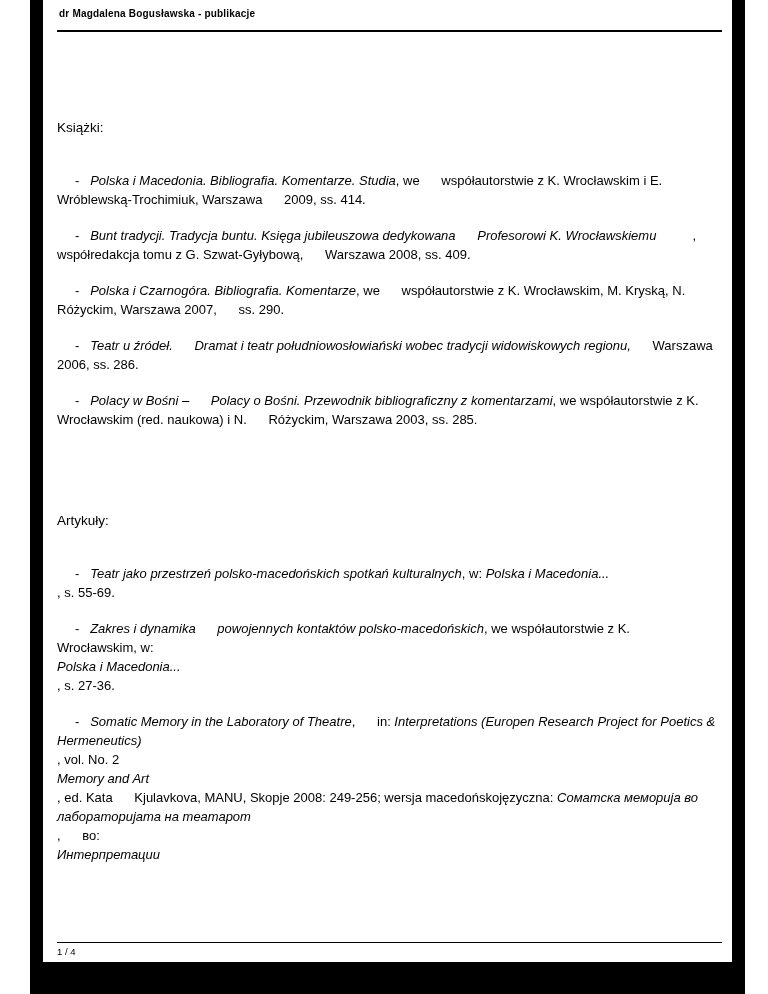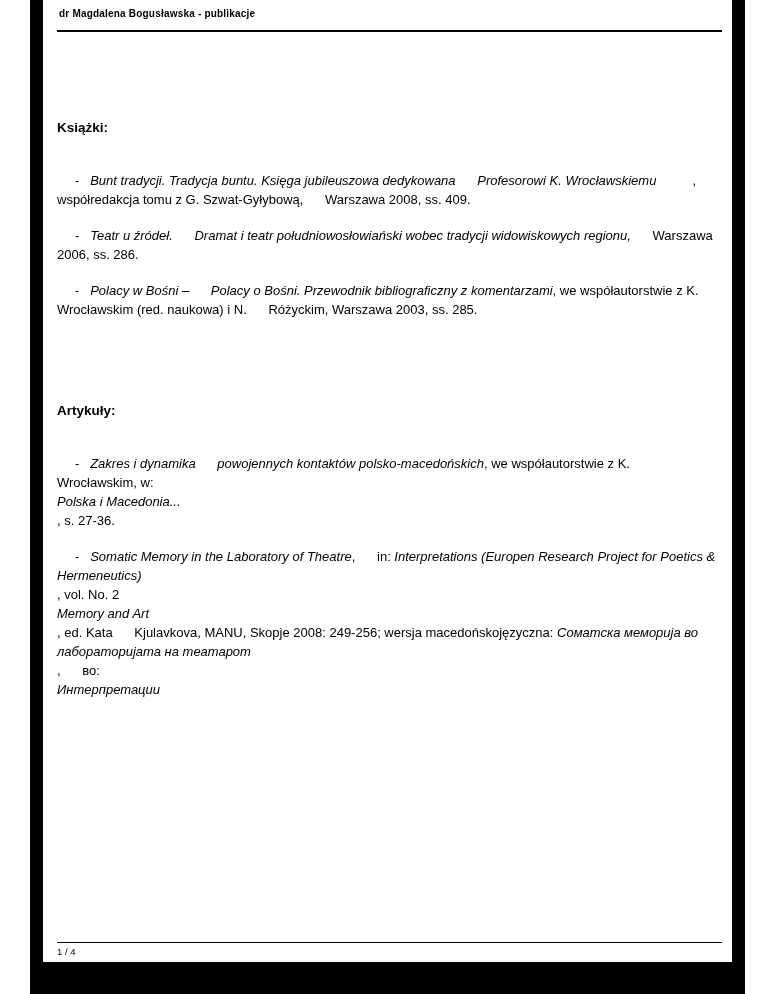--- a/index.html
+++ b/index.html
@@ -23,21 +23,21 @@
   }
   #header-rule {
     position: absolute; left: 57px; top: 30px;
     width: 665px; height: 2px; background: #000000;
   }
 
   #doc-content {
     position: absolute; left: 57px; top: 120px; width: 666px;
   }
   .section-title {
-    font-size: 13.5px; font-weight: bold;
+    font-size: 13.5px; font-weight: normal;
     margin: 0 0 36px 0;
   }
   .section-title.later { margin-top: 84px; }
   .pub-item {
     font-size: 13px; line-height: 19px;
     white-space: pre-wrap;
     text-indent: 18px;
     margin: 0 0 17px 0;
   }
   .pub-item.compact { margin-bottom: 17px; }
@@ -57,24 +57,27 @@
 
 <div class="frame-bar" id="frame-left"></div>
 <div class="frame-bar" id="frame-right"></div>
 <div class="frame-bar" id="frame-bottom"></div>
 
 <div id="doc-header">dr Magdalena Bogusławska - publikacje</div>
 <div id="header-rule"></div>
 
 <div id="doc-content">
     <div class="section-title">Książki:</div>
+    <p class="pub-item"><span>-   </span><span class="it">Polska i Macedonia. Bibliografia. Komentarze. Studia</span><span>, we      współautorstwie z K. Wrocławskim i E. Wróblewską-Trochimiuk, Warszawa      2009, ss. 414.</span></p>
     <p class="pub-item"><span>-   </span><span class="it">Bunt tradycji. Tradycja buntu. Księga jubileuszowa dedykowana      Profesorowi K. Wrocławskiemu</span><span>          , współredakcja tomu z G. Szwat-Gyłybową,      Warszawa 2008, ss. 409.</span></p>
+    <p class="pub-item"><span>-   </span><span class="it">Polska i Czarnogóra. Bibliografia. Komentarze</span><span>, we      współautorstwie z K. Wrocławskim, M. Kryską, N. Różyckim, Warszawa 2007,      ss. 290.</span></p>
     <p class="pub-item compact"><span>-   </span><span class="it">Teatr u źródeł.      Dramat i teatr południowosłowiański wobec tradycji widowiskowych regionu,</span><span>      Warszawa      2006, ss. 286.</span></p>
     <p class="pub-item"><span>-   </span><span class="it">Polacy w Bośni –      Polacy o Bośni. Przewodnik bibliograficzny z komentarzami</span><span>, we współautorstwie z K. Wrocławskim (red. naukowa) i N.      Różyckim, Warszawa 2003, ss. 285.</span></p>
     <div class="section-title later">Artykuły:</div>
+    <p class="pub-item"><span>-   </span><span class="it">Teatr jako przestrzeń polsko-macedońskich spotkań kulturalnych</span><span>, w: </span><span class="it">Polska i Macedonia...</span><span>                                                                                                                                  , s. 55-69.</span></p>
     <p class="pub-item"><span>-   </span><span class="it">Zakres i dynamika      powojennych kontaktów polsko-macedońskich</span><span>, we współautorstwie z K.      Wrocławskim, w:
 </span><span class="it">Polska i Macedonia...</span><span>
 , s. 27-36.</span></p>
     <p class="pub-item"><span>-   </span><span class="it">Somatic Memory in the Laboratory of Theatre</span><span>,      in: </span><span class="it">Interpretations (Europen Research Project for Poetics &amp; Hermeneutics)</span><span>
 , vol. No. 2
 </span><span class="it">Memory and Art</span><span>
 , ed. Kata      Kjulavkova, MANU, Skopje 2008: 249-256; wersja macedońskojęzyczna: </span><span class="it">Соматска меморија во лабораторијата на театарот</span><span>
 ,      во:
 </span><span class="it">Интерпретации</span></p>
   </div>

